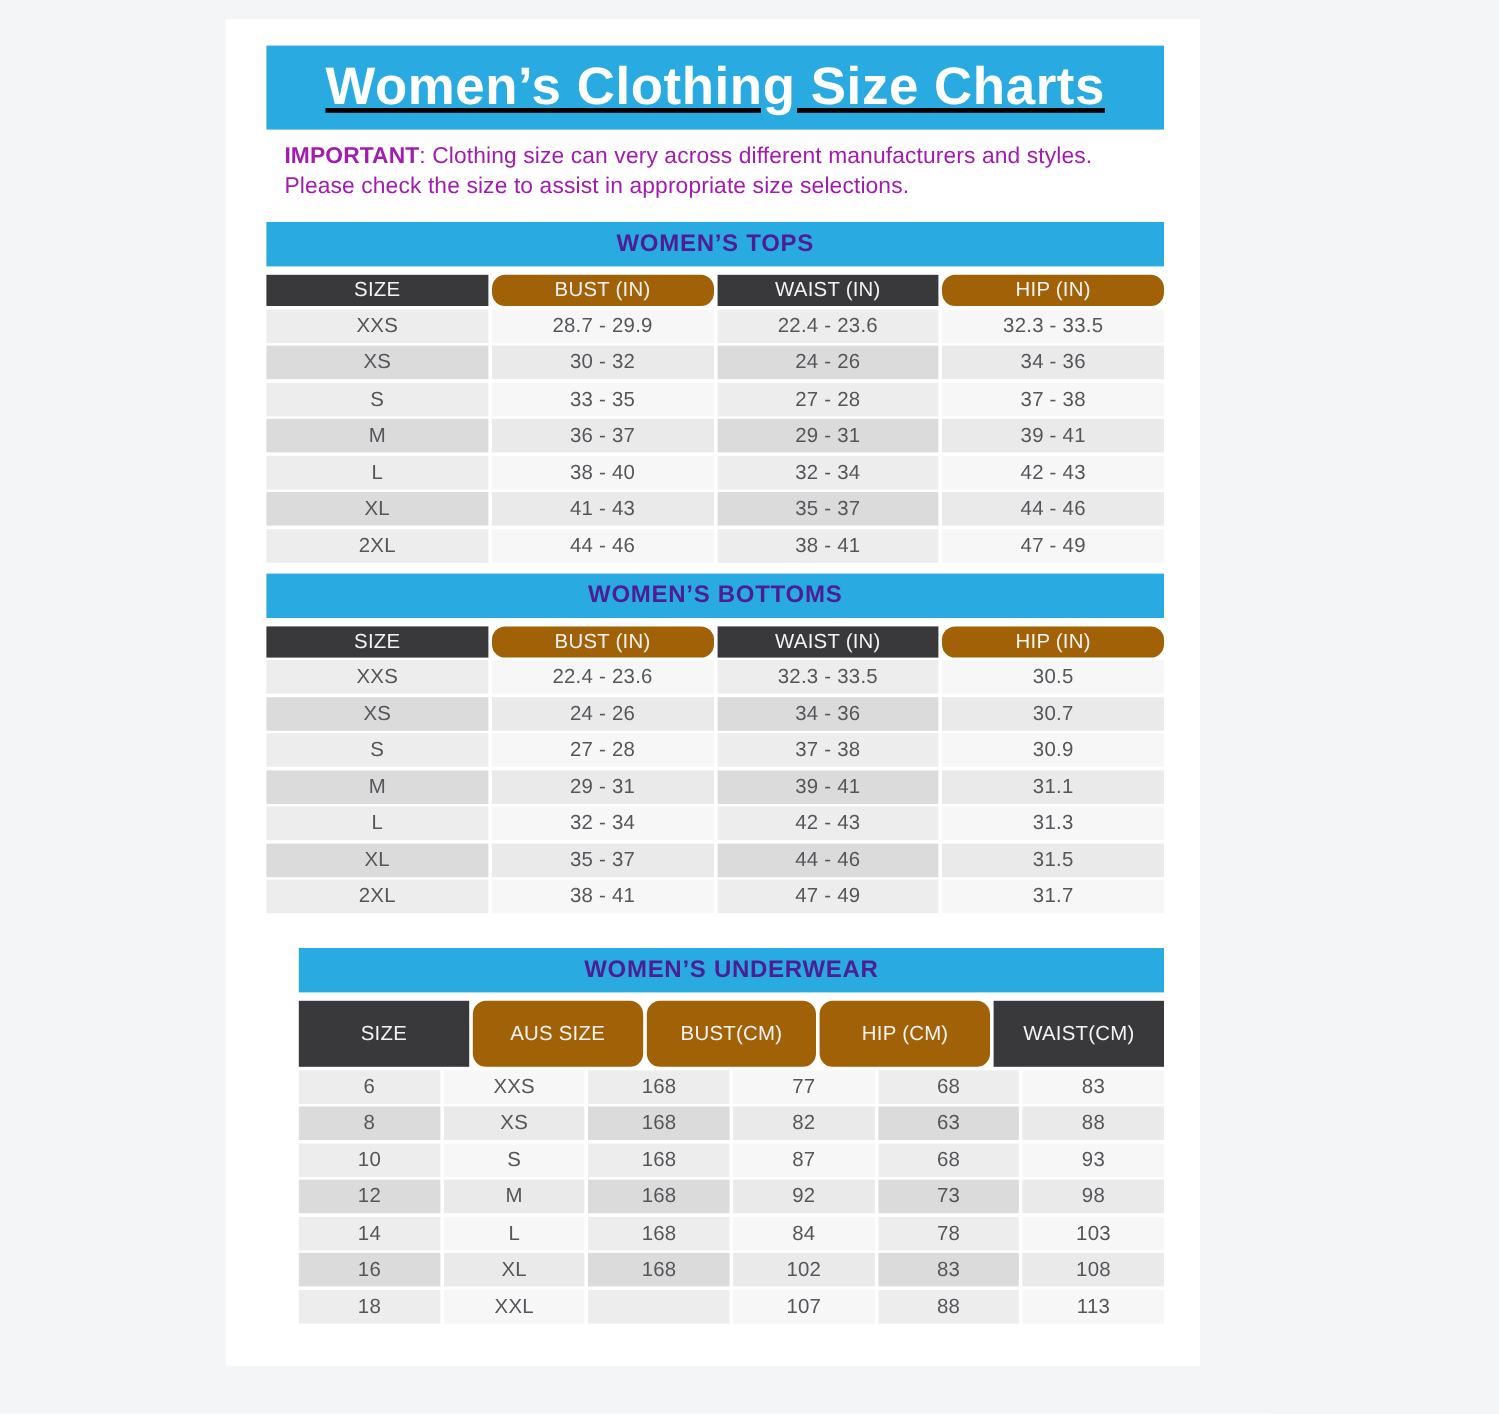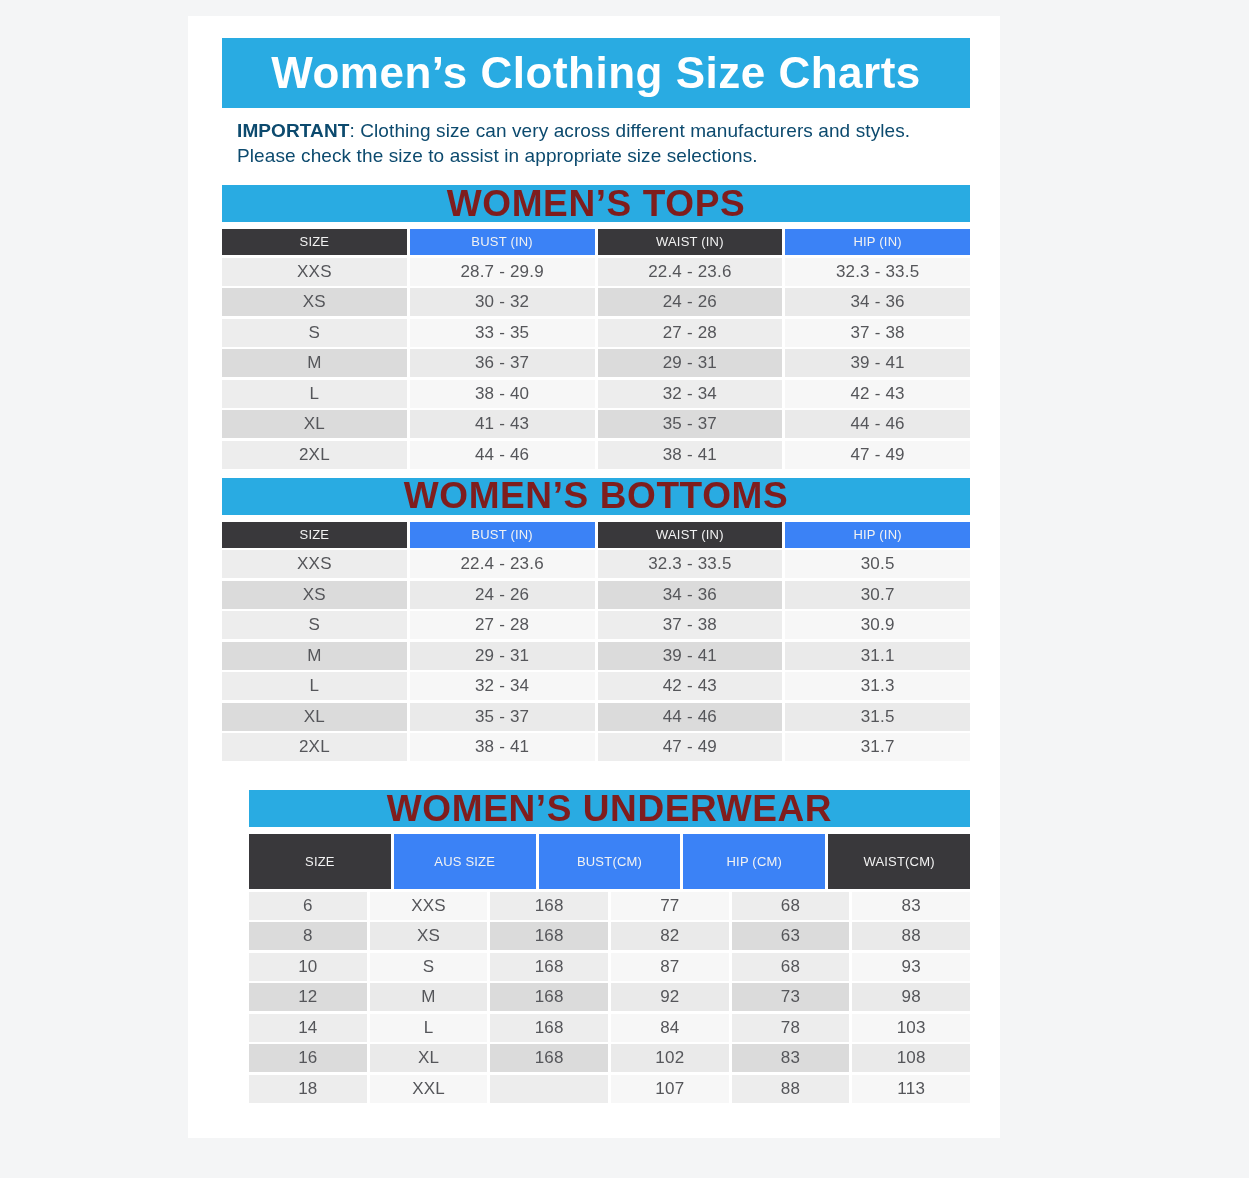--- a/index.html
+++ b/index.html
@@ -13,74 +13,74 @@
   .card {
     position:absolute;
     left:188px; top:16px;
     width:812px; height:1122px;
     background:#ffffff;
     padding:22px 30px 0 34px;
   }
   .title-banner {
     width:748px; height:70px;
     background:#29abe2;
-    display:flex; align-items:center; justify-content:center;
+    display:flex; align-items:center; justify-content:center;text-decoration:underline;
   }
   .doc-title {
     color:#ffffff;
     font-size:44px;
     font-weight:600;
     letter-spacing:0.5px;
     white-space:nowrap;
   }
   .notice {
     margin:10px 0 0 15px;
     font-size:19px;
     line-height:1.32;
-    color:#0c4a6e;
+    color:#a21caf;
     letter-spacing:0.1px;
   }
   .notice b { font-weight:bold; }
   .notice .notice-line { display:block; }
   .chart-section { width:748px; }
   .sec-tops     { margin-top:17px; }
   .sec-bottoms  { margin-top:9px; }
   .sec-under    { margin-top:29px;padding-left:27px; }
   .section-banner {
     height:37px;
     background:#29abe2;
     display:flex; align-items:center; justify-content:center;
     margin-bottom:7px;
   }
   .section-title {
-    color:#7f1d1d;
-    font-size:37px;
+    color:#4c1d95;
+    font-size:20px;
     font-weight:bold;
     letter-spacing:0.6px;
     white-space:nowrap;
   }
   .size-table { display:flex; flex-direction:column; gap:2.5px; background:#ffffff; }
   .trow { display:flex; gap:3px; }
   .tcell {
     flex:1;
     height:28px; line-height:28px;
     text-align:center;
     font-size:17px;
     color:#55565a;
     letter-spacing:0.2px;
     overflow:hidden;
   }
   .thead .tcell {
     height:26px; line-height:26px;
     color:#f2f2f2;
-    font-size:13px;
+    font-size:17px;
   }
   .tall-head .thead .tcell { height:55px; line-height:55px; }
   .thead  .c-odd  { background:#39383b; }
-  .thead  .c-even { background:#3b82f6; }
+  .thead  .c-even { background:#a16207;border-radius:11px; }
   .r-light .c-odd  { background:#ededed; }
   .r-light .c-even { background:#f7f7f7; }
   .r-dark  .c-odd  { background:#dbdbdb; }
   .r-dark  .c-even { background:#eaeaea; }
 </style>
 </head>
 <body>
 
 <div class="card">
 

